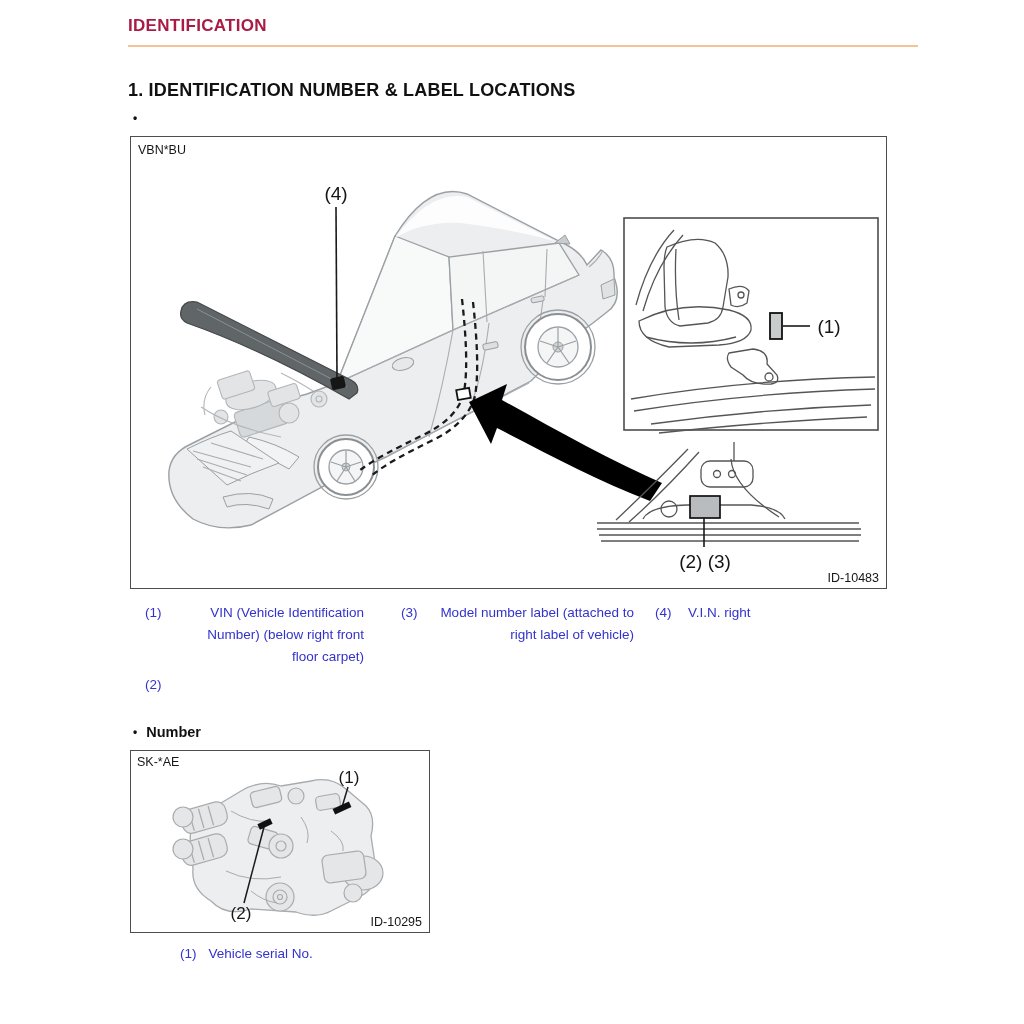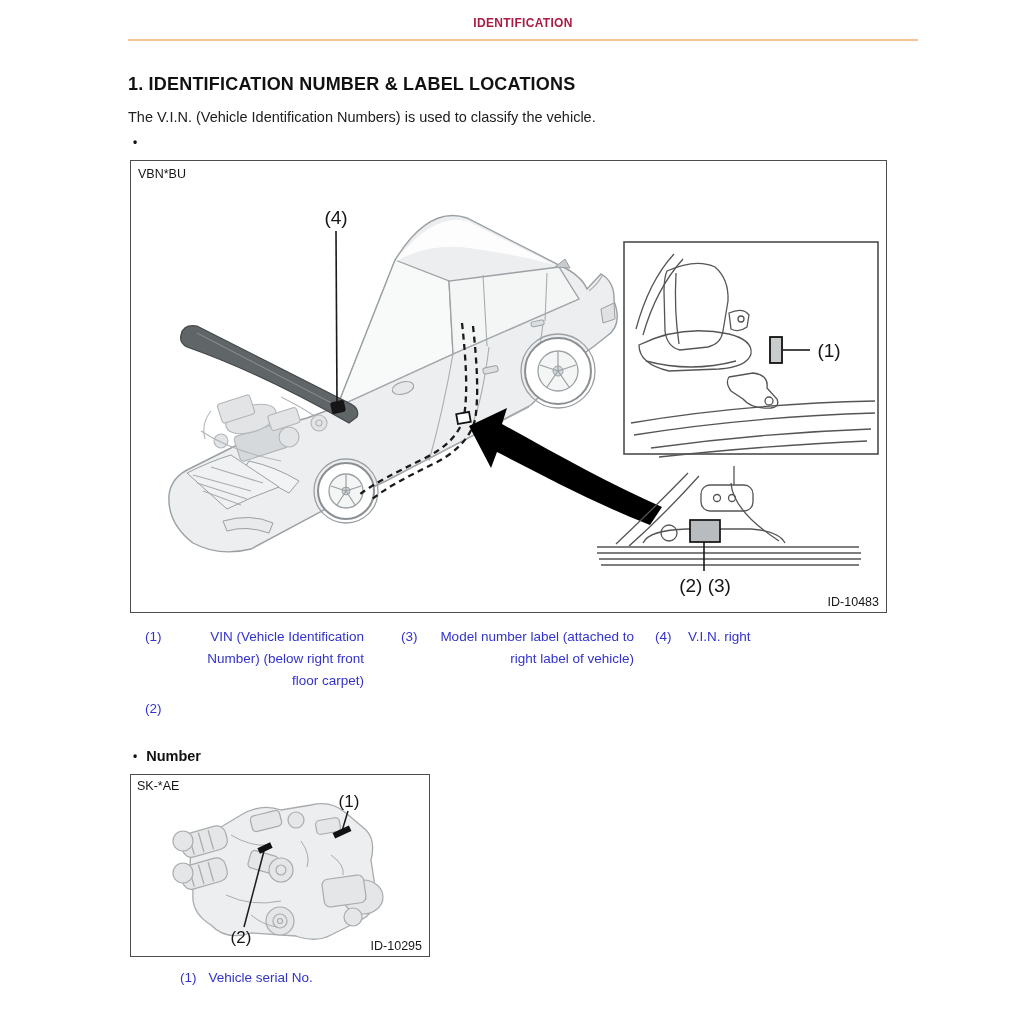--- a/index.html
+++ b/index.html
@@ -1,18 +1,18 @@
 <!DOCTYPE html>
 <html><head>
 <meta charset="utf-8">
 <style>
   html,body{margin:0;padding:0;background:#fff;}
   body{width:1024px;height:1024px;font-family:"Liberation Sans",sans-serif;color:#1c1c1e;position:relative;overflow:hidden;}
   .page{position:absolute;left:128px;top:0;width:790px;}
-  .section-title{margin:16px 0 0 0;font-size:12px;font-weight:bold;letter-spacing:.3px;color:#a81c44;text-align:center;}
+  .section-title{margin:16px 0 0 0;font-size:17px;font-weight:bold;letter-spacing:.3px;color:#a81c44;}
   .divider{height:2px;background:#f4c496;margin-top:9px;width:790px;}
   .h1{margin:33px 0 0 0;font-size:18px;font-weight:bold;color:#111;letter-spacing:.2px;}
   .intro{margin:14px 0 0 0;font-size:14.5px;color:#202022;}
   .bullet{display:flex;align-items:baseline;margin:11px 0 0 5px;font-size:14.5px;font-weight:bold;color:#111;}
   .bullet .dot{font-size:12px;margin-right:9px;transform:translateY(-1px);}
   .figbox{position:relative;border:1.6px solid #4d4d4d;background:#fff;box-sizing:border-box;}
   .fig1{width:757px;height:453px;margin-top:10px;margin-left:2px;}
   .fig2{width:300px;height:183px;margin-top:10px;margin-left:2px;}
   .legend{display:grid;grid-template-columns:256px 254px auto;margin:13px 0 0 17px;color:#3333cc;font-size:13.5px;line-height:22px;}
   .litem{display:flex;margin-bottom:6px;}
@@ -32,21 +32,20 @@
 </style>
 </head>
 <body>
 
 <div class="page">
 
   <div class="section-title">IDENTIFICATION</div>
   <div class="divider"></div>
 
   <div class="h1">1. IDENTIFICATION NUMBER &amp; LABEL LOCATIONS</div>
-  <div class="intro">The V.I.N. (Vehicle Identification Numbers) is used to classify the vehicle.</div>
 
   <div class="bullet">
     <span class="dot">•</span>
   </div>
 
   <div class="figbox fig1">
     <svg width="754" height="450" viewBox="0 0 754 450">
 
       <g>
         <path class="sketch" d="M62,382 Q36,362 38,334 Q40,316 60,307 L96,289 Q140,266 176,257 L206,246 L264,99 Q298,44 336,57 L428,104 Q450,114 456,128 L470,113 Q484,121 483,140 Q492,164 476,175 L462,186 L448,196 L400,244 L255,320 L195,348 L120,388 Q88,396 62,382 Z"></path>

